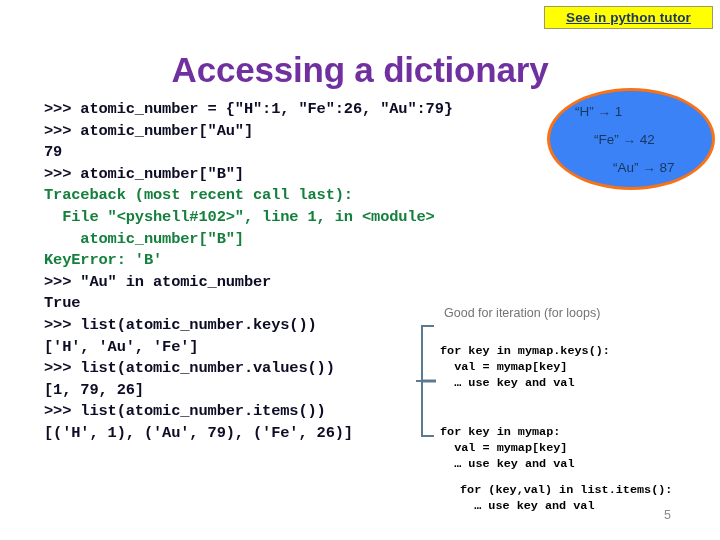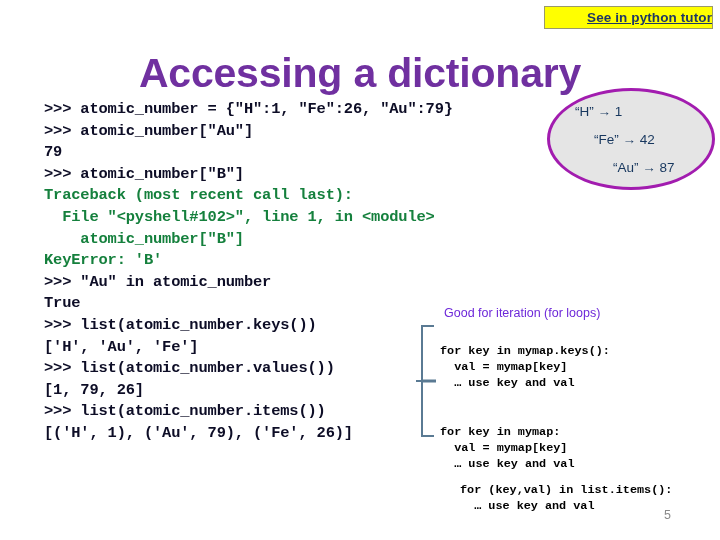--- a/index.html
+++ b/index.html
@@ -25,41 +25,41 @@
     position: absolute;
     left: 544px;
     top: 6px;
     width: 169px;
     height: 23px;
     background: #ffff00;
     border: 1px solid #9a9a6a;
     box-sizing: border-box;
     display: flex;
     align-items: center;
-    justify-content: flex-end;
+    justify-content: center;
   }
   .link-chip span {
     font-family: "Liberation Sans", sans-serif;
     font-size: 13.5px;
     font-weight: bold;
     color: #1f3864;
     text-decoration: underline;
     letter-spacing: 0.1px;
     white-space: nowrap;
   }
 
   
   .title {
     position: absolute;
     left: 0;
     top: 50px;
     width: 720px;
     text-align: center;
     font-family: "Liberation Sans", sans-serif;
-    font-size: 41px;
+    font-size: 35px;
     font-weight: bold;
     color: #7030a0;
     letter-spacing: -0.2px;
     white-space: nowrap;
   }
 
   
   .console {
     position: absolute;
     left: 44px;
@@ -78,43 +78,43 @@
   }
 
   
   .oval {
     position: absolute;
     left: 547px;
     top: 88px;
     width: 168px;
     height: 102px;
     border-radius: 50%;
-    background: #e5e5e5;
-    border: 3px solid #a21caf;
+    background: #3b82f6;
+    border: 3px solid #f97316;
     box-sizing: border-box;
   }
   .oval .ov-line {
     position: absolute;
     font-family: "Liberation Sans", sans-serif;
     font-size: 13.5px;
     color: #17375e;
     white-space: nowrap;
   }
   .oval .ov-1 { left: 25px;  top: 13px; }
   .oval .ov-2 { left: 44px;  top: 41px; }
   .oval .ov-3 { left: 63px;  top: 69px; }
 
   
   .note-head {
     position: absolute;
     left: 444px;
     top: 306px;
     font-family: "Liberation Sans", sans-serif;
     font-size: 12.5px;
-    color: #6d28d9;
+    color: #737373;
     white-space: nowrap;
   }
   .snippet {
     position: absolute;
     font-family: "Liberation Mono", "DejaVu Sans Mono", monospace;
     font-size: 11.8px;
     font-weight: bold;
     line-height: 16px;
     color: #000000;
     white-space: pre;

